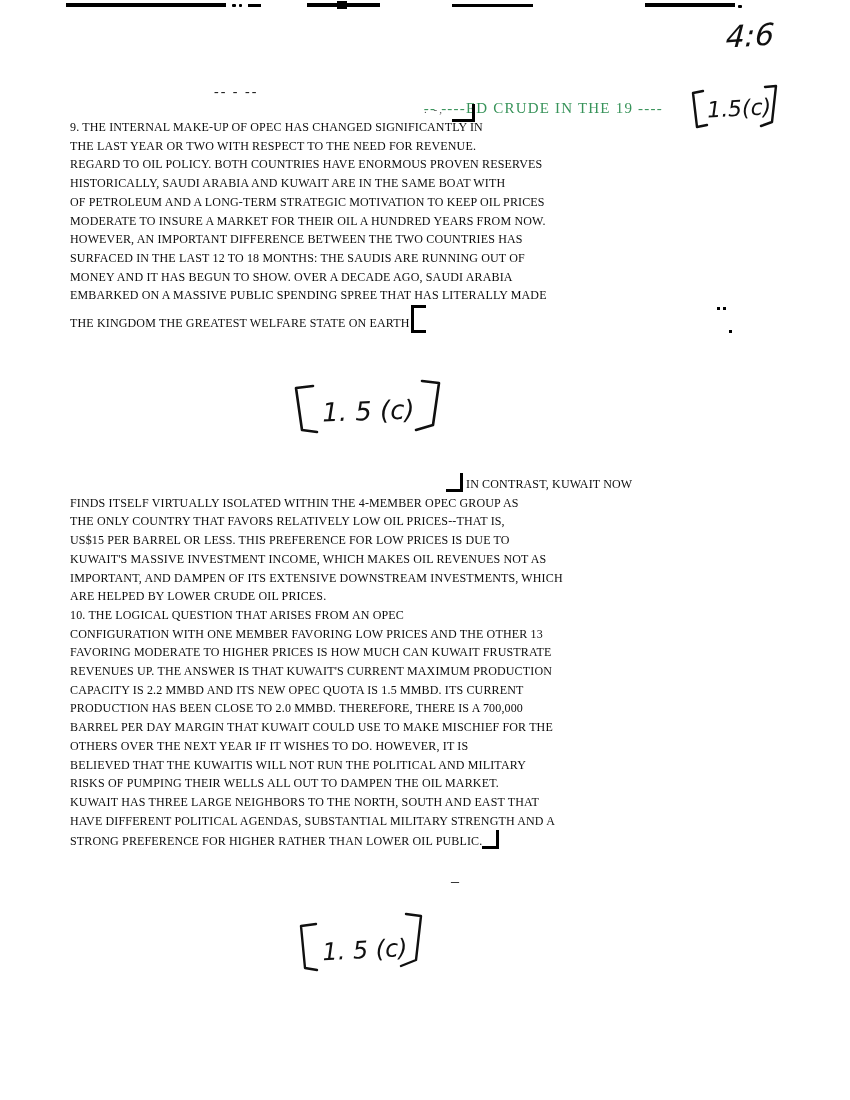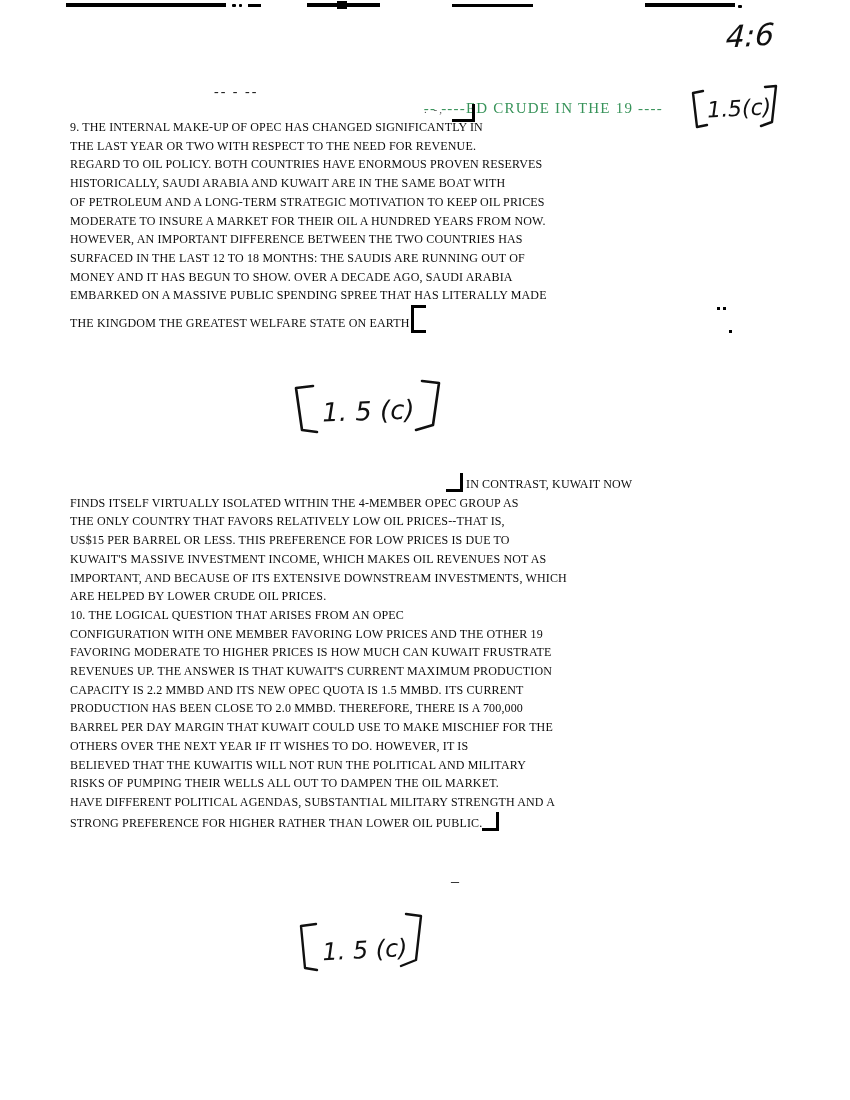--- a/index.html
+++ b/index.html
@@ -107,32 +107,33 @@
     <text x="36" y="42" font-size="26" transform="rotate(-2 82 30)">1. 5 (c)</text>
   </svg>
 
   <div class="body-text" style="left:70px;top:473px;">
     <div class="line" style="margin-left:376px;text-align:right;"><span class="hb hb-close hb-intro"></span><span>IN CONTRAST, KUWAIT NOW</span></div>
     <div>
         <div class="line">FINDS ITSELF VIRTUALLY ISOLATED WITHIN THE 4-MEMBER OPEC GROUP AS</div>
         <div class="line">THE ONLY COUNTRY THAT FAVORS RELATIVELY LOW OIL PRICES--THAT IS,</div>
         <div class="line">US$15 PER BARREL OR LESS. THIS PREFERENCE FOR LOW PRICES IS DUE TO</div>
         <div class="line">KUWAIT'S MASSIVE INVESTMENT INCOME, WHICH MAKES OIL REVENUES NOT AS</div>
-        <div class="line">IMPORTANT, AND BECAUSE OF ITS EXTENSIVE DOWNSTREAM INVESTMENTS, WHICH</div>
+        <div class="line">IMPORTANT, AND DAMPEN OF ITS EXTENSIVE DOWNSTREAM INVESTMENTS, WHICH</div>
         <div class="line">ARE HELPED BY LOWER CRUDE OIL PRICES.</div>
         <div class="line">10. THE LOGICAL QUESTION THAT ARISES FROM AN OPEC</div>
-        <div class="line">CONFIGURATION WITH ONE MEMBER FAVORING LOW PRICES AND THE OTHER 19</div>
+        <div class="line">CONFIGURATION WITH ONE MEMBER FAVORING LOW PRICES AND THE OTHER 13</div>
         <div class="line">FAVORING MODERATE TO HIGHER PRICES IS HOW MUCH CAN KUWAIT FRUSTRATE</div>
         <div class="line">REVENUES UP. THE ANSWER IS THAT KUWAIT'S CURRENT MAXIMUM PRODUCTION</div>
         <div class="line">CAPACITY IS 2.2 MMBD AND ITS NEW OPEC QUOTA IS 1.5 MMBD. ITS CURRENT</div>
         <div class="line">PRODUCTION HAS BEEN CLOSE TO 2.0 MMBD. THEREFORE, THERE IS A 700,000</div>
         <div class="line">BARREL PER DAY MARGIN THAT KUWAIT COULD USE TO MAKE MISCHIEF FOR THE</div>
         <div class="line">OTHERS OVER THE NEXT YEAR IF IT WISHES TO DO. HOWEVER, IT IS</div>
         <div class="line">BELIEVED THAT THE KUWAITIS WILL NOT RUN THE POLITICAL AND MILITARY</div>
         <div class="line">RISKS OF PUMPING THEIR WELLS ALL OUT TO DAMPEN THE OIL MARKET.</div>
+        <div class="line">KUWAIT HAS THREE LARGE NEIGHBORS TO THE NORTH, SOUTH AND EAST THAT</div>
         <div class="line">HAVE DIFFERENT POLITICAL AGENDAS, SUBSTANTIAL MILITARY STRENGTH AND A</div>
       </div>
     <div class="line"><span>STRONG PREFERENCE FOR HIGHER RATHER THAN LOWER OIL PUBLIC.</span><span class="hb hb-close"></span></div>
   </div>
 
   <div class="sep-dash" style="left:451px;top:872px;">–</div>
 
   <svg class="hw-svg" style="left:290px;top:910px;" width="152" height="70" viewBox="0 0 152 70">
     <path d="M26,14 L11,16 L15,58 L27,60" stroke-width="2.4"></path>
     <path d="M116,4 L131,6 L126,50 L111,56" stroke-width="2.4"></path>

